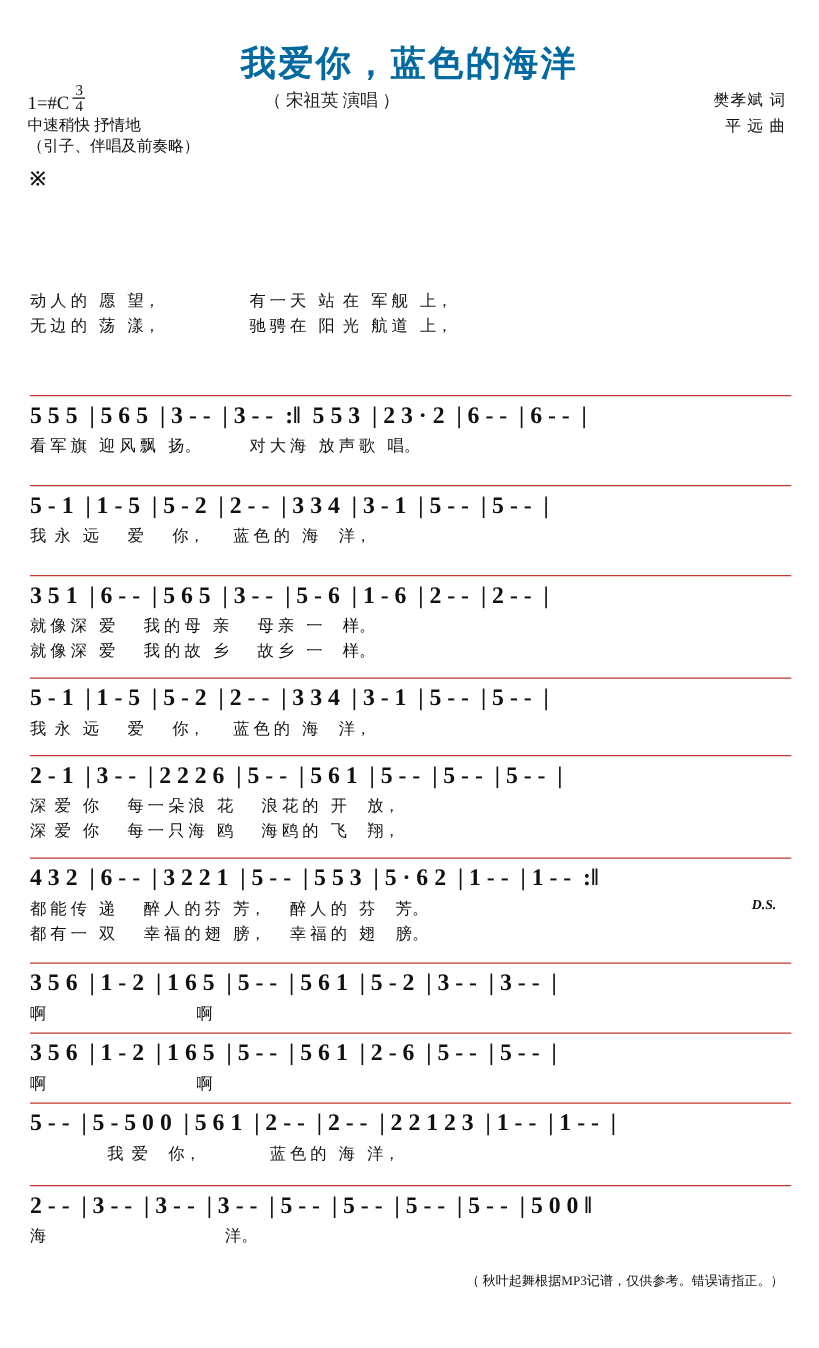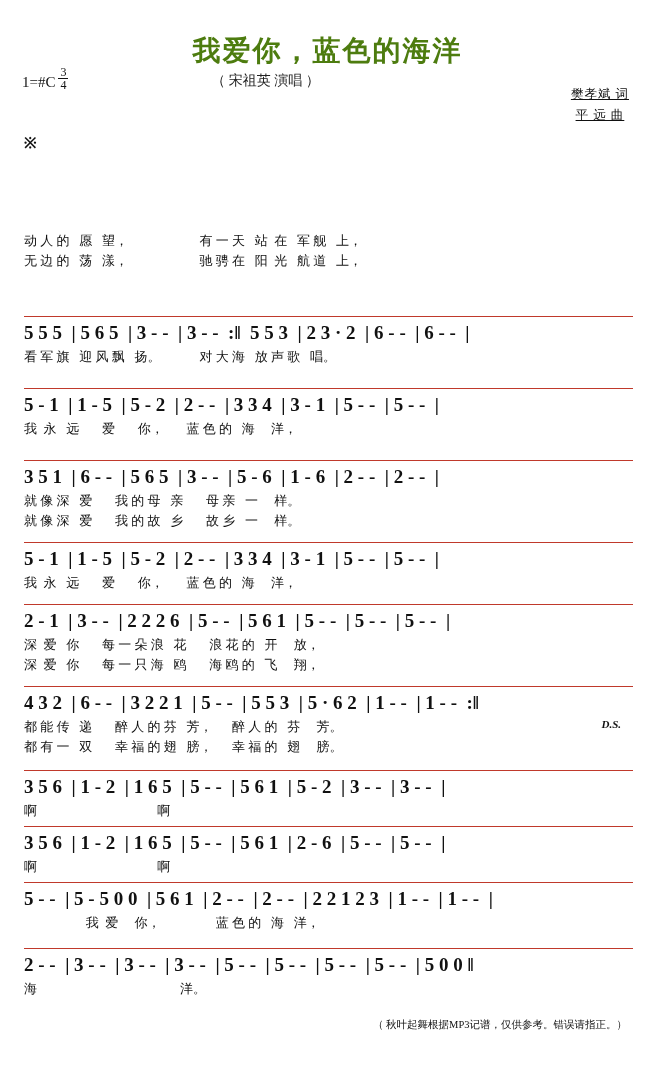--- a/index.html
+++ b/index.html
@@ -9,34 +9,34 @@
     font-family:"Liberation Serif", serif;
     color:#111;
     position:relative;
     overflow:hidden;
   }
   .page{position:relative;width:655px;height:1078px;}
 
   .title{
     position:absolute;top:32px;left:0;width:655px;text-align:center;
     font-family:"Liberation Sans", sans-serif;
-    font-weight:bold;font-size:28px;color:#4d7c0f;letter-spacing:2px;
+    font-weight:bold;font-size:28px;color:#0369a1;letter-spacing:2px;
   }
   .singer{
     position:absolute;top:72px;left:0;width:531px;text-align:center;
     font-size:14px;color:#222;
   }
   .keysig{position:absolute;top:66px;left:22px;font-size:15px;}
   .keysig .frac{display:inline-block;vertical-align:-2px;text-align:center;font-size:12px;line-height:1;margin-left:3px;}
   .keysig .frac .num{display:block;border-bottom:1px solid #111;padding:0 2px;}
   .keysig .frac .den{display:block;padding:0 2px;}
   .tempo{position:absolute;top:92px;left:22px;font-size:12.5px;line-height:1.35;}
   .tempo div{white-space:nowrap;}
 
-  .credit{position:absolute;top:84px;right:26px;text-align:center;font-size:12.5px;line-height:1.7;text-decoration:underline;}
+  .credit{position:absolute;top:70px;right:26px;text-align:right;font-size:12.5px;line-height:1.7;}
   .credit span{letter-spacing:1px;}
 
   .segno{position:absolute;top:132px;left:24px;font-size:15px;font-weight:bold;}
 
   
   .system{position:absolute;left:0;width:655px;}
   .notes{
     position:relative;height:26px;
     font-family:"Liberation Serif", serif;
     font-weight:bold;font-size:19px;letter-spacing:0px;
@@ -64,20 +64,24 @@
 
 <div class="page">
 
   <div class="title">我爱你，蓝色的海洋</div>
   <div class="singer">（ 宋祖英 演唱 ）</div>
 
   <div class="keysig">
     <span>1=</span><span>#C</span><span class="frac"><span class="num">3</span><span class="den">4</span></span>
   </div>
 
+  <div class="tempo">
+    <div>中速稍快 抒情地</div>
+    <div>（引子、伴唱及前奏略）</div>
+  </div>
 
   <div class="credit">
     <div><span>樊孝斌 词</span></div>
     <div><span>平 远 曲</span></div>
   </div>
 
   <div class="segno">※</div>
 
 
   <div class="system" style="top:232px">

